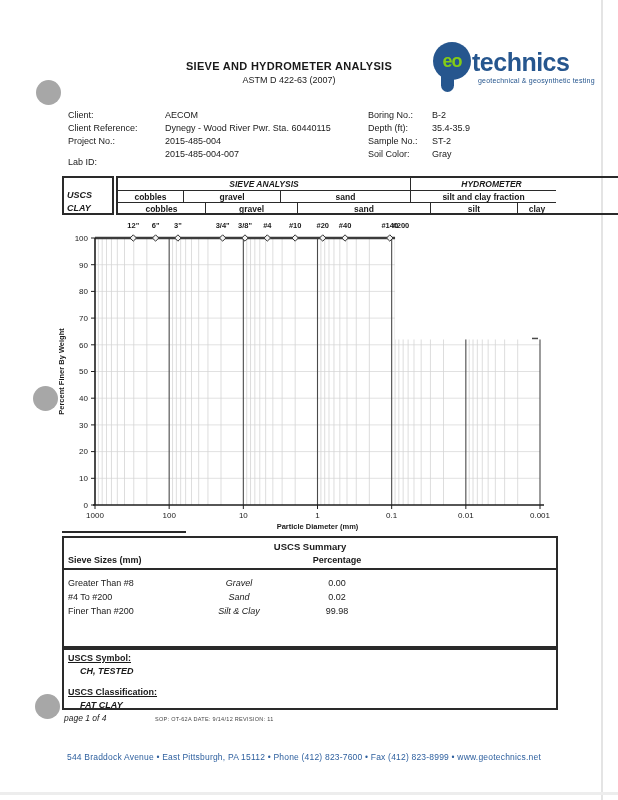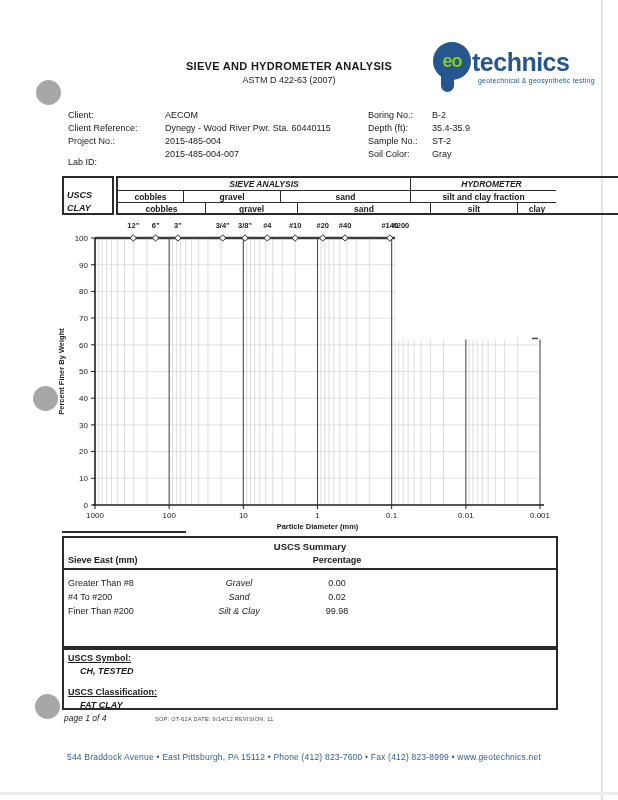--- a/index.html
+++ b/index.html
@@ -218,21 +218,21 @@
       <text x="345.0611543546019" y="10" text-anchor="middle" font-size="7.5" font-weight="bold" fill="#1a1a1a">#40</text>
       <text x="389.78981499286283" y="10" text-anchor="middle" font-size="7.5" font-weight="bold" fill="#1a1a1a">#140</text>
       <text x="400.9329562984489" y="10" text-anchor="middle" font-size="7.5" font-weight="bold" fill="#1a1a1a">#200</text>
       <text x="317.5" y="311" text-anchor="middle" font-size="7.5" font-weight="bold" fill="#1a1a1a">Particle Diameter (mm)</text>
       <text x="64" y="153.5" text-anchor="middle" font-size="7.5" font-weight="bold" fill="#1a1a1a" transform="rotate(-90 64 153.5)">Percent Finer By Weight</text>
     </svg>
 
   <div class="abs" style="left:62px;top:531px;width:124px;height:2px;background:#2a2a2a;"></div>
   <div class="sum-box" style="left:62px;top:536px;width:496px;height:112px;">
     <div class="abs" style="left:0;top:3px;width:100%;text-align:center;font-size:9.5px;font-weight:bold;">USCS Summary</div>
-    <div class="abs" style="left:4px;top:17px;font-size:9px;font-weight:bold;">Sieve East (mm)</div>
+    <div class="abs" style="left:4px;top:17px;font-size:9px;font-weight:bold;">Sieve Sizes (mm)</div>
     <div class="abs" style="left:213px;top:17px;width:120px;text-align:center;font-size:9px;font-weight:bold;">Percentage</div>
     <div class="abs" style="left:0;top:30px;width:100%;height:2px;background:#2a2a2a;"></div>
 
     <div class="abs" style="left:4px;top:40px;font-size:9px;">Greater Than #8</div>
     <div class="abs ital" style="left:115px;top:40px;width:120px;text-align:center;font-size:9px;">Gravel</div>
     <div class="abs" style="left:213px;top:40px;width:120px;text-align:center;font-size:9px;">0.00</div>
 
     <div class="abs" style="left:4px;top:54px;font-size:9px;">#4 To #200</div>
     <div class="abs ital" style="left:115px;top:54px;width:120px;text-align:center;font-size:9px;">Sand</div>
     <div class="abs" style="left:213px;top:54px;width:120px;text-align:center;font-size:9px;">0.02</div>

